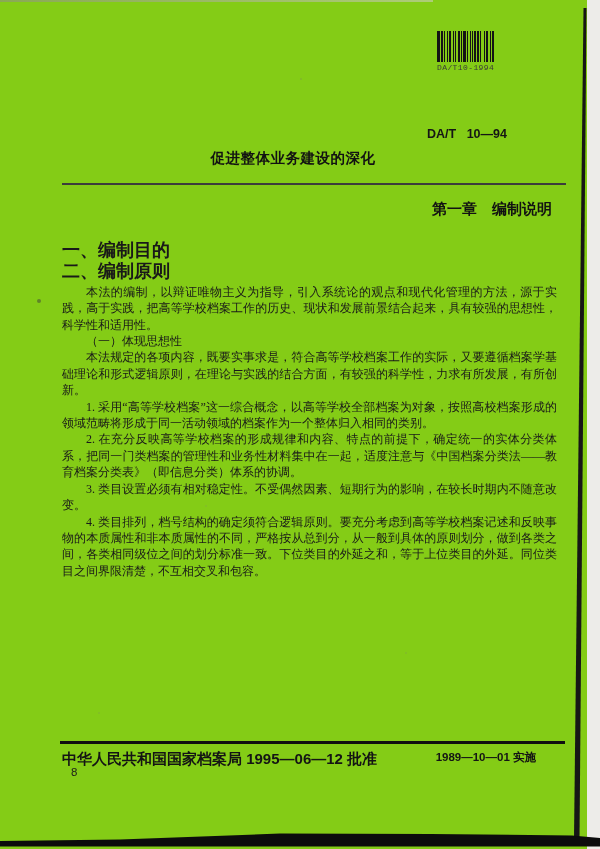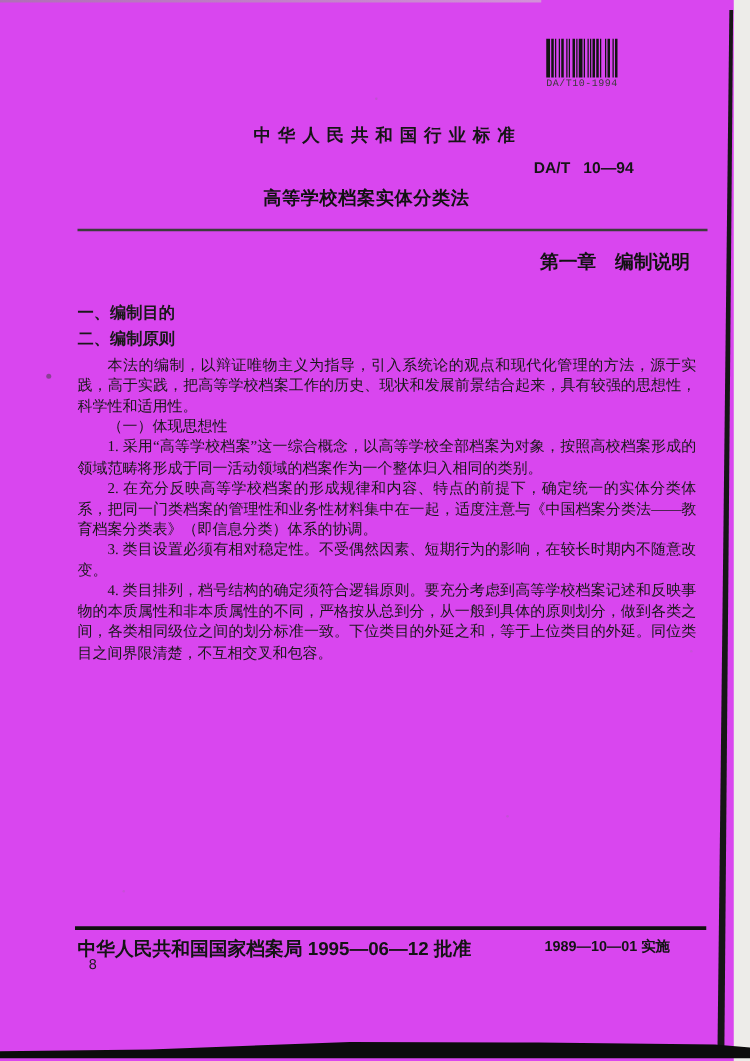--- a/index.html
+++ b/index.html
@@ -1,18 +1,18 @@
 <!DOCTYPE html>
 <html><head>
 <meta charset="utf-8">
 <style>
   html,body{margin:0;padding:0;background:#f8f7f4;}
   .page{
     position:relative;width:600px;height:849px;overflow:hidden;
-    background:#d946ef;
+    background:#84cc16;
     font-family:"Liberation Sans","DejaVu Sans",sans-serif;
     color:#1a1a1a;
   }
   
   .top-hairline{position:absolute;left:0;top:0;width:433px;height:2px;
     background:linear-gradient(to right,#8f8d88,#cfcdc8);opacity:.55;}
   .right-strip{position:absolute;right:0;top:0;width:13px;height:100%;background:#edece9;}
   .scan-svg{position:absolute;left:0;top:0;width:600px;height:849px;pointer-events:none;}
   .specks{position:absolute;left:0;top:0;width:2px;height:2px;background:transparent;border-radius:50%;
     box-shadow:38px 300px 0 1px rgba(60,60,60,.5),300px 78px 0 rgba(120,120,120,.25),
@@ -35,21 +35,21 @@
     font-size:14.5px;font-weight:bold;letter-spacing:.5px;color:#121212;white-space:nowrap;}
   .header-rule{position:absolute;left:62px;top:183px;width:504px;height:2px;background:#3c3c3c;}
   .chapter-title{position:absolute;left:60px;top:200px;width:492px;text-align:right;
     font-size:15px;font-weight:bold;color:#121212;white-space:nowrap;}
   
   .doc-body{position:absolute;left:62px;top:240px;width:495px;height:498px;overflow:hidden;
     font-family:"Liberation Serif","DejaVu Serif",serif;
     font-size:12px;line-height:16.4px;text-align:justify;color:#191919;}
   .doc-body .blk{margin:0;}
   .doc-body .h2{font-family:"Liberation Sans","DejaVu Sans",sans-serif;
-    font-weight:bold;font-size:13px;margin:5px 0 4px;}
+    font-weight:bold;font-size:18px;margin:5px 0 4px;}
   .doc-body .h2:first-child{margin-top:2px;}
   .doc-body .p{text-indent:2em;}
   
   .footer-rule{position:absolute;left:60px;top:741px;width:505px;height:3px;background:#101010;}
   .footer-approval{position:absolute;left:62px;top:750px;font-size:15px;font-weight:bold;
     color:#141414;white-space:nowrap;}
   .footer-impl{position:absolute;right:64px;top:750px;font-size:11.5px;font-weight:bold;
     color:#141414;white-space:nowrap;}
   .page-number{position:absolute;left:71px;top:766px;font-size:11.5px;color:#1c1c1c;}
 </style>
@@ -100,32 +100,32 @@
         <div class="w" style="flex-grow: 1;"></div>
         <div class="b" style="flex-grow: 2;"></div>
         <div class="w" style="flex-grow: 2;"></div>
         <div class="b" style="flex-grow: 1;"></div>
         <div class="w" style="flex-grow: 1;"></div>
         <div class="b" style="flex-grow: 2;"></div>
       </div>
     <div class="barcode-label">DA/T10-1994</div>
   </div>
 
-  <div class="std-name">中华人民共和国行业标准</div>
   <div class="std-code">DA/T 10—94</div>
-  <div class="doc-title">高等学校档案实体分类法</div>
+  <div class="doc-title">促进整体业务建设的深化</div>
   <div class="header-rule"></div>
 
   <div class="chapter-title">第一章　编制说明</div>
 
   <div class="doc-body">
     <div class="blk h2">一、编制目的</div>
     <div class="blk h2">二、编制原则</div>
     <div class="blk p">本法的编制，以辩证唯物主义为指导，引入系统论的观点和现代化管理的方法，源于实践，高于实践，把高等学校档案工作的历史、现状和发展前景结合起来，具有较强的思想性，科学性和适用性。</div>
     <div class="blk p">（一）体现思想性</div>
+    <div class="blk p">本法规定的各项内容，既要实事求是，符合高等学校档案工作的实际，又要遵循档案学基础理论和形式逻辑原则，在理论与实践的结合方面，有较强的科学性，力求有所发展，有所创新。</div>
     <div class="blk p">1. 采用“高等学校档案”这一综合概念，以高等学校全部档案为对象，按照高校档案形成的领域范畴将形成于同一活动领域的档案作为一个整体归入相同的类别。</div>
     <div class="blk p">2. 在充分反映高等学校档案的形成规律和内容、特点的前提下，确定统一的实体分类体系，把同一门类档案的管理性和业务性材料集中在一起，适度注意与《中国档案分类法——教育档案分类表》（即信息分类）体系的协调。</div>
     <div class="blk p">3. 类目设置必须有相对稳定性。不受偶然因素、短期行为的影响，在较长时期内不随意改变。</div>
     <div class="blk p">4. 类目排列，档号结构的确定须符合逻辑原则。要充分考虑到高等学校档案记述和反映事物的本质属性和非本质属性的不同，严格按从总到分，从一般到具体的原则划分，做到各类之间，各类相同级位之间的划分标准一致。下位类目的外延之和，等于上位类目的外延。同位类目之间界限清楚，不互相交叉和包容。</div>
 
   </div>
 
   <div class="footer-rule"></div>
   <div class="footer-approval">中华人民共和国国家档案局 1995—06—12 批准</div>
   <div class="footer-impl">1989—10—01 实施</div>

